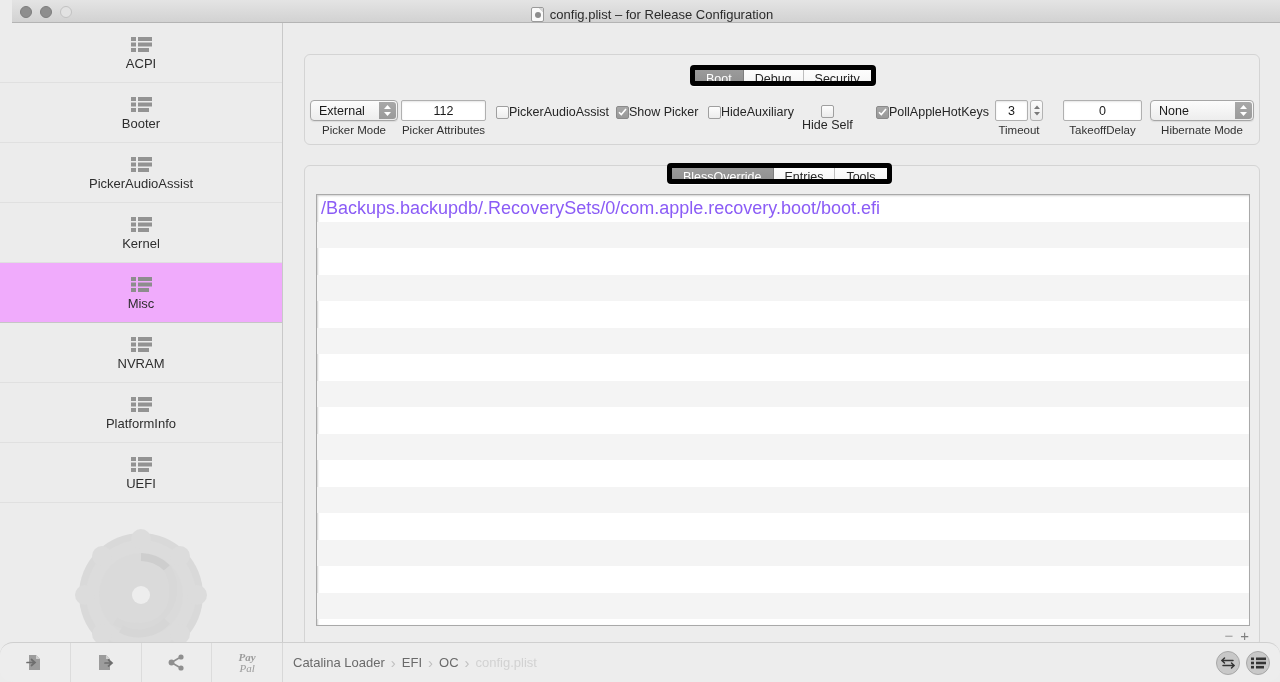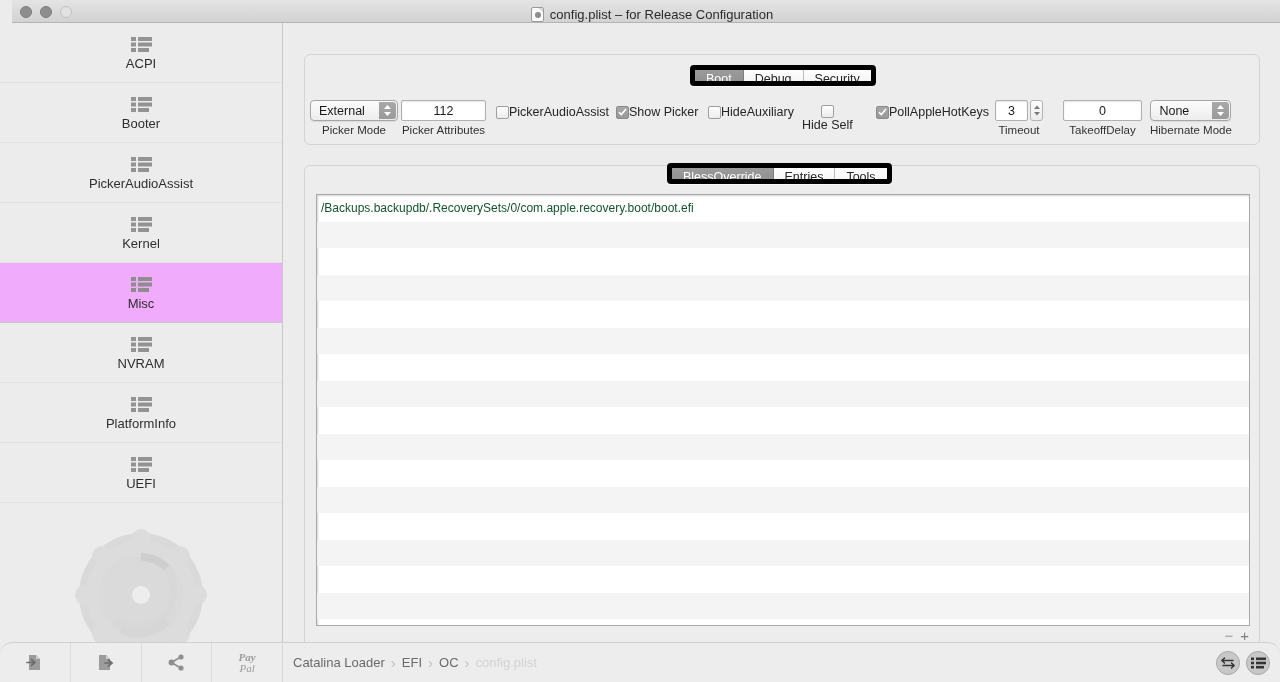--- a/index.html
+++ b/index.html
@@ -178,21 +178,21 @@
 
   
   .table-frame {
     position: absolute; left: 11px; top: 28px; width: 934px; height: 432px;
     border: 1px solid #a9a9a9;
     box-shadow: inset 1px 1px 2px rgba(0,0,0,.18);
     background: #fff; overflow: hidden;
   }
   .trow { height: 26.5px; display: flex; align-items: center; padding-left: 4px; }
   .trow.alt { background: #f4f4f4; }
-  .trow span { font-size: 12px; color: #14532d; }
+  .trow span { font-size: 18px; color: #8b5cf6; }
 
   .plusminus {
     position: absolute; right: 10px; bottom: 3px;
     display: flex; align-items: center; gap: 7px;
   }
   .pm { font-size: 15px; color: #7e7e7e; line-height: 1; cursor: default; }
   .pm.minus { color: #9c9c9c; }
 </style>
 </head>
 <body>
@@ -441,21 +441,21 @@
         </div>
 
         <div class="ctrl" style="left:758px; top:0;">
           <div class="textfield" style="width:79px;">
             <span>0</span>
           </div>
           <span class="ctrl-label">TakeoffDelay</span>
         </div>
 
         <div class="ctrl" style="left:845px; top:0;">
-          <div class="popup" style="width:81px;">
+          <div class="popup" style="width:104px;">
             <span class="popup-text">None</span>
             <span class="popup-arrows">
               <svg class="stepper-glyph" width="9" height="13" viewBox="0 0 9 13">
                 <path d="M4.5 1 L8 5 L1 5 Z" fill="#ffffff"></path>
                 <path d="M4.5 12 L8 8 L1 8 Z" fill="#ffffff"></path>
               </svg>
             </span>
           </div>
           <span class="ctrl-label">Hibernate Mode</span>
         </div>

